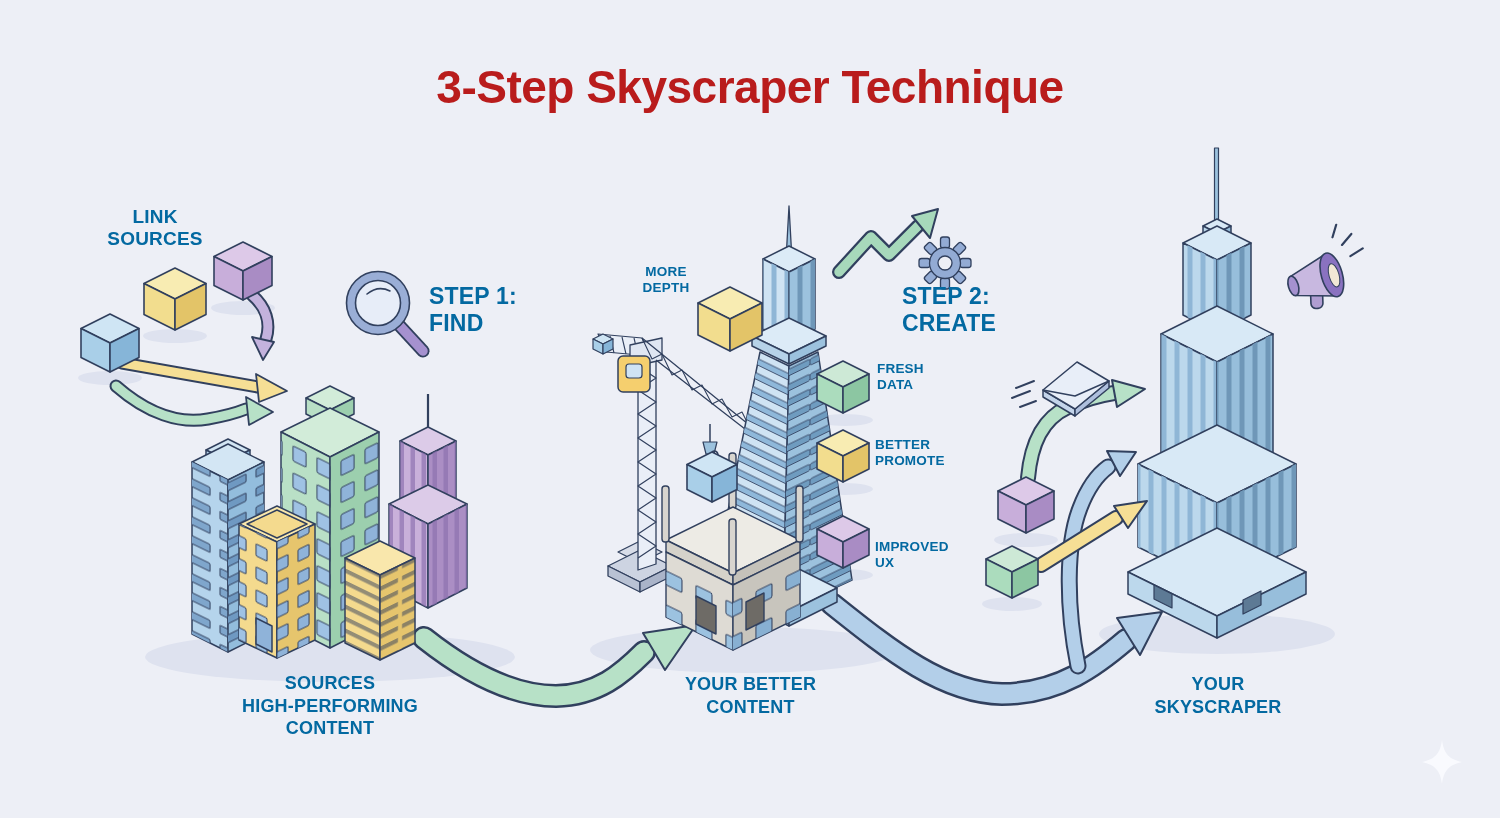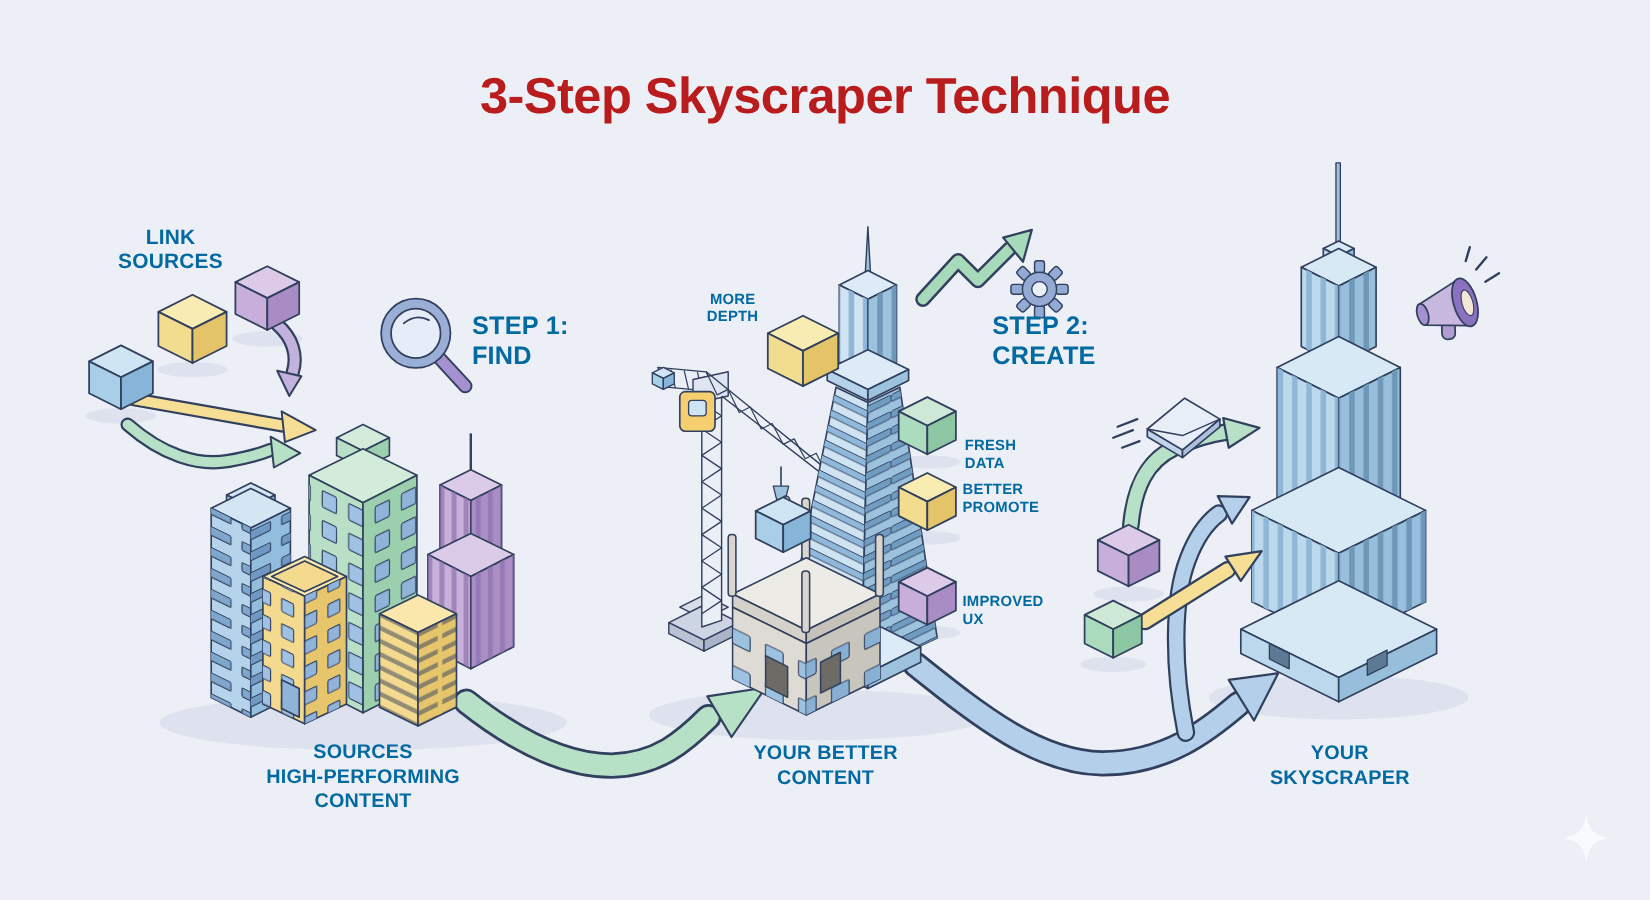--- a/index.html
+++ b/index.html
@@ -384,21 +384,21 @@
 <div class="lbl caption" style="left:222px;top:672px;width:216px;">SOURCES
 HIGH-PERFORMING
 CONTENT</div>
 
 <div class="lbl smalllbl right" style="left:628px;top:264px;width:76px;">MORE
 DEPTH</div>
 
 <div class="lbl steplbl" style="left:856px;top:283px;margin-left:46px;">STEP 2:
 CREATE</div>
 
-<div class="lbl smalllbl" style="left:877px;top:361px;margin-top:36px;">FRESH
+<div class="lbl smalllbl" style="left:877px;top:361px;">FRESH
 DATA</div>
 
 <div class="lbl smalllbl" style="left:875px;top:437px;">BETTER
 PROMOTE</div>
 
 <div class="lbl smalllbl" style="left:875px;top:539px;">IMPROVED
 UX</div>
 
 <div class="lbl caption" style="left:668px;top:673px;width:165px;">YOUR BETTER
 CONTENT</div>

